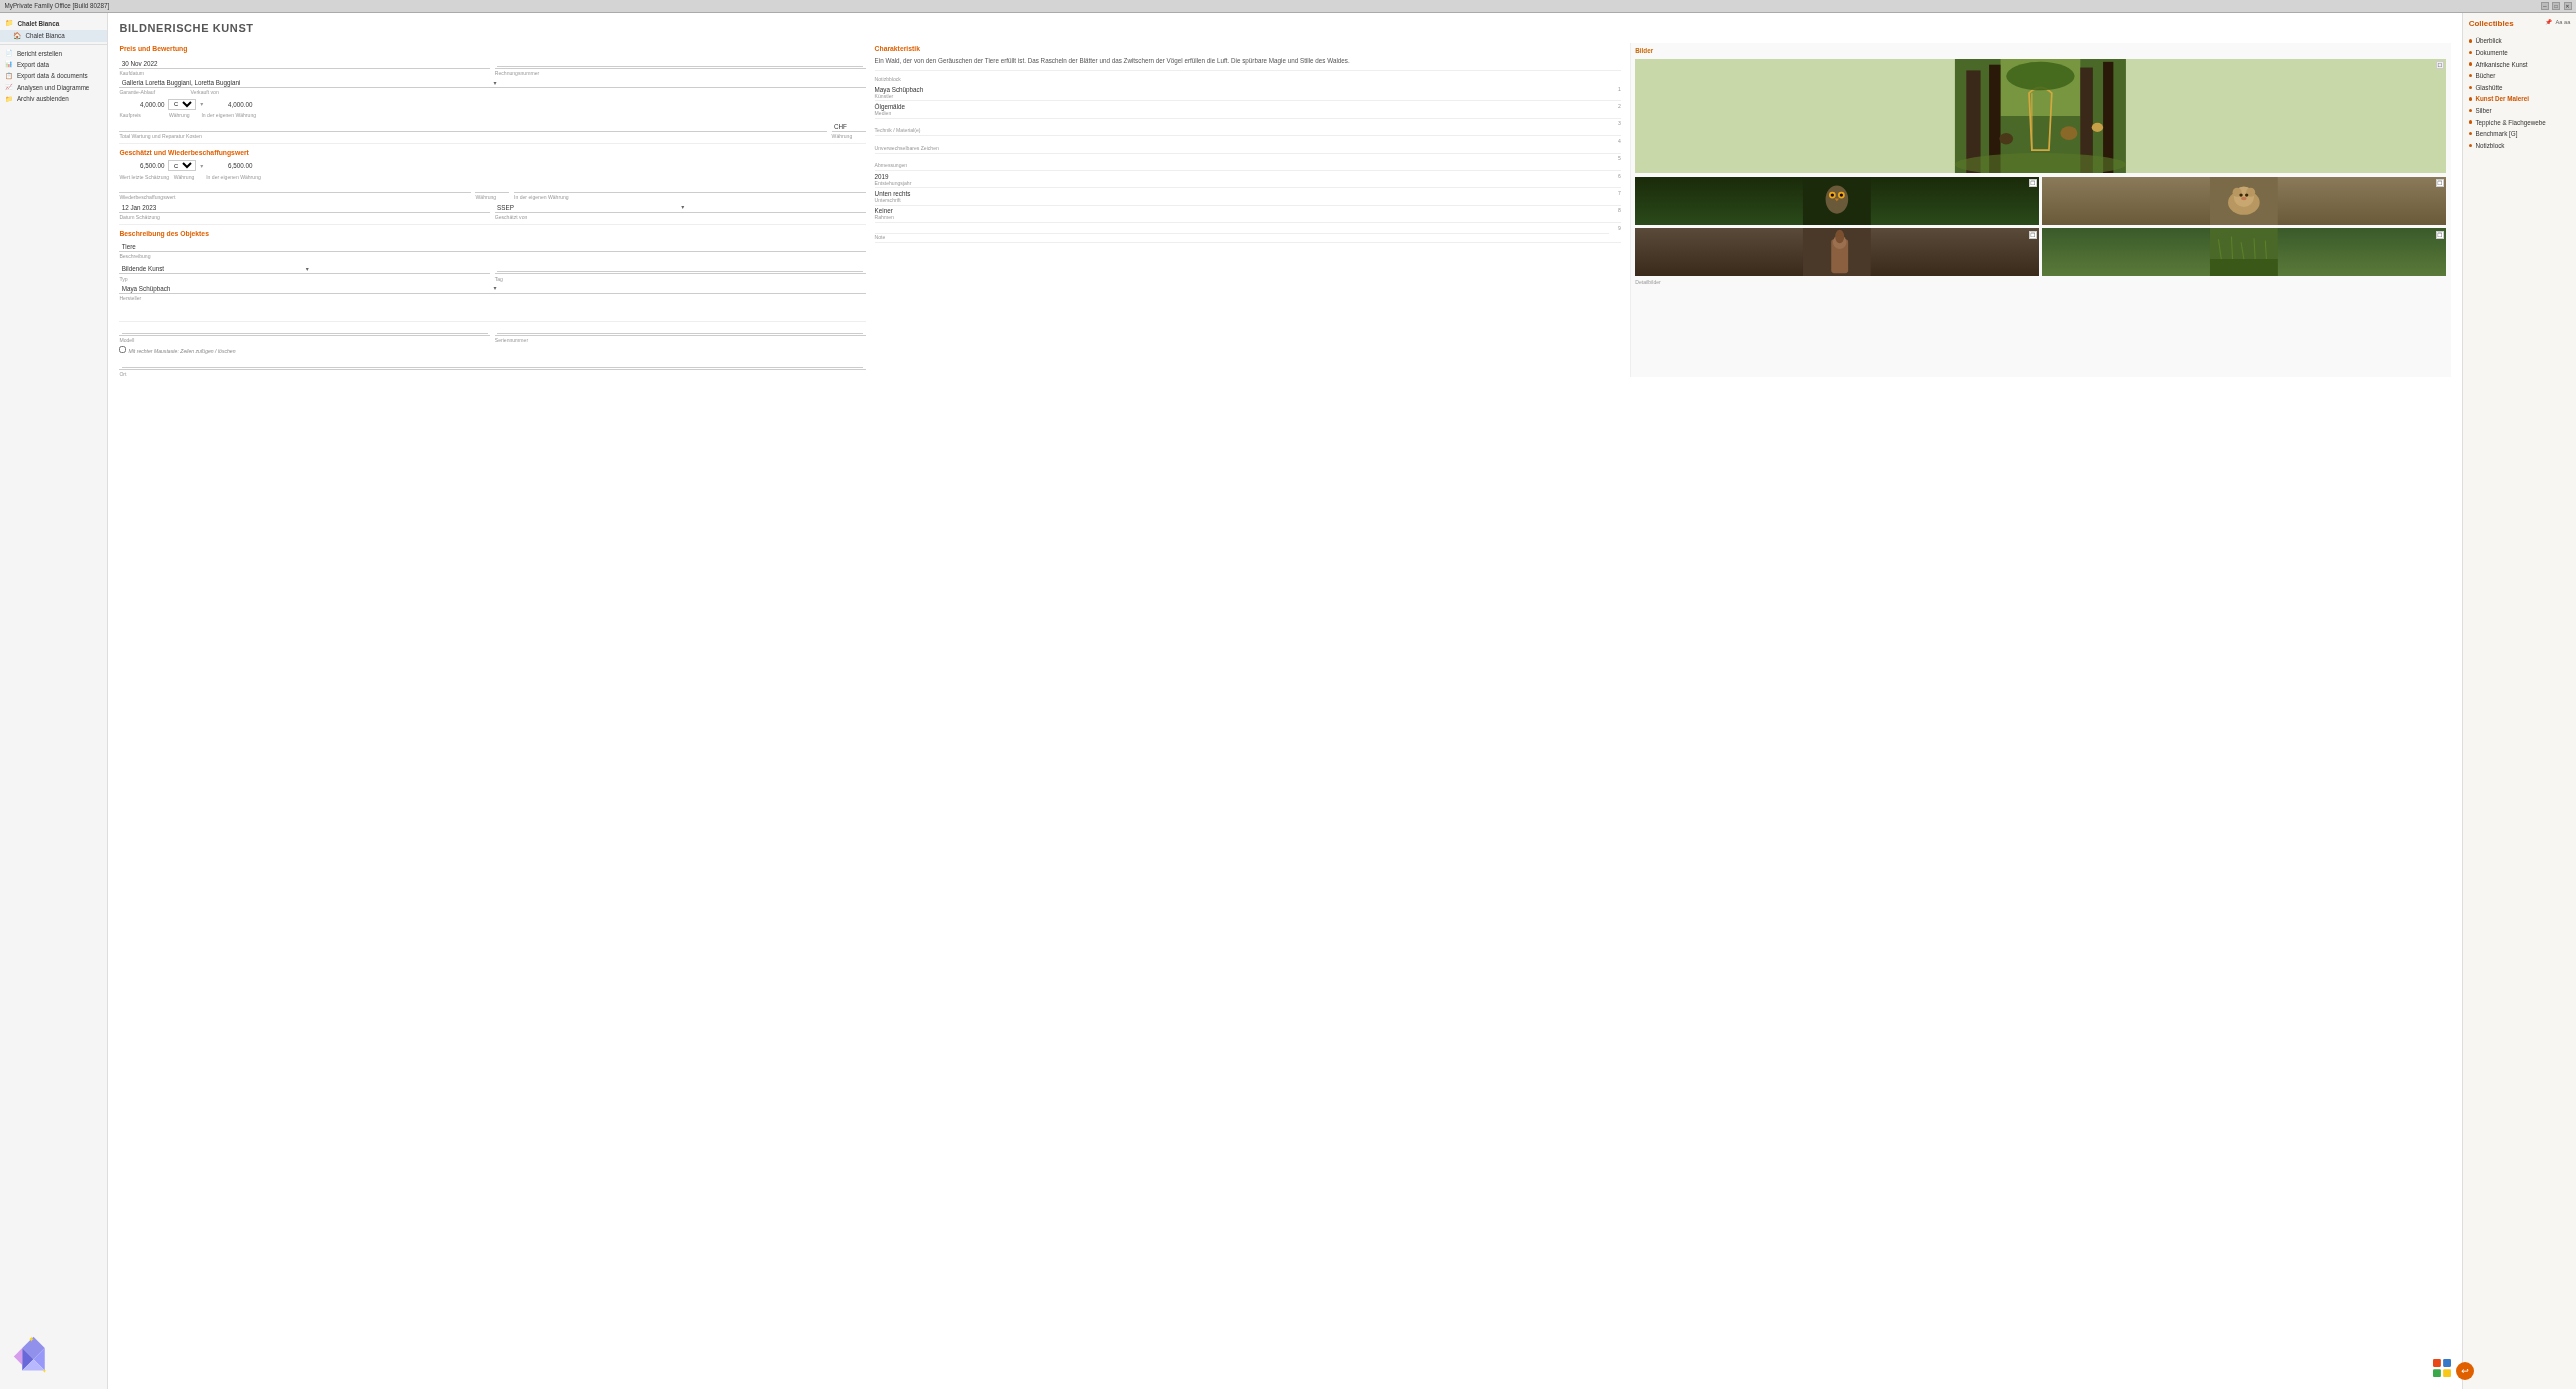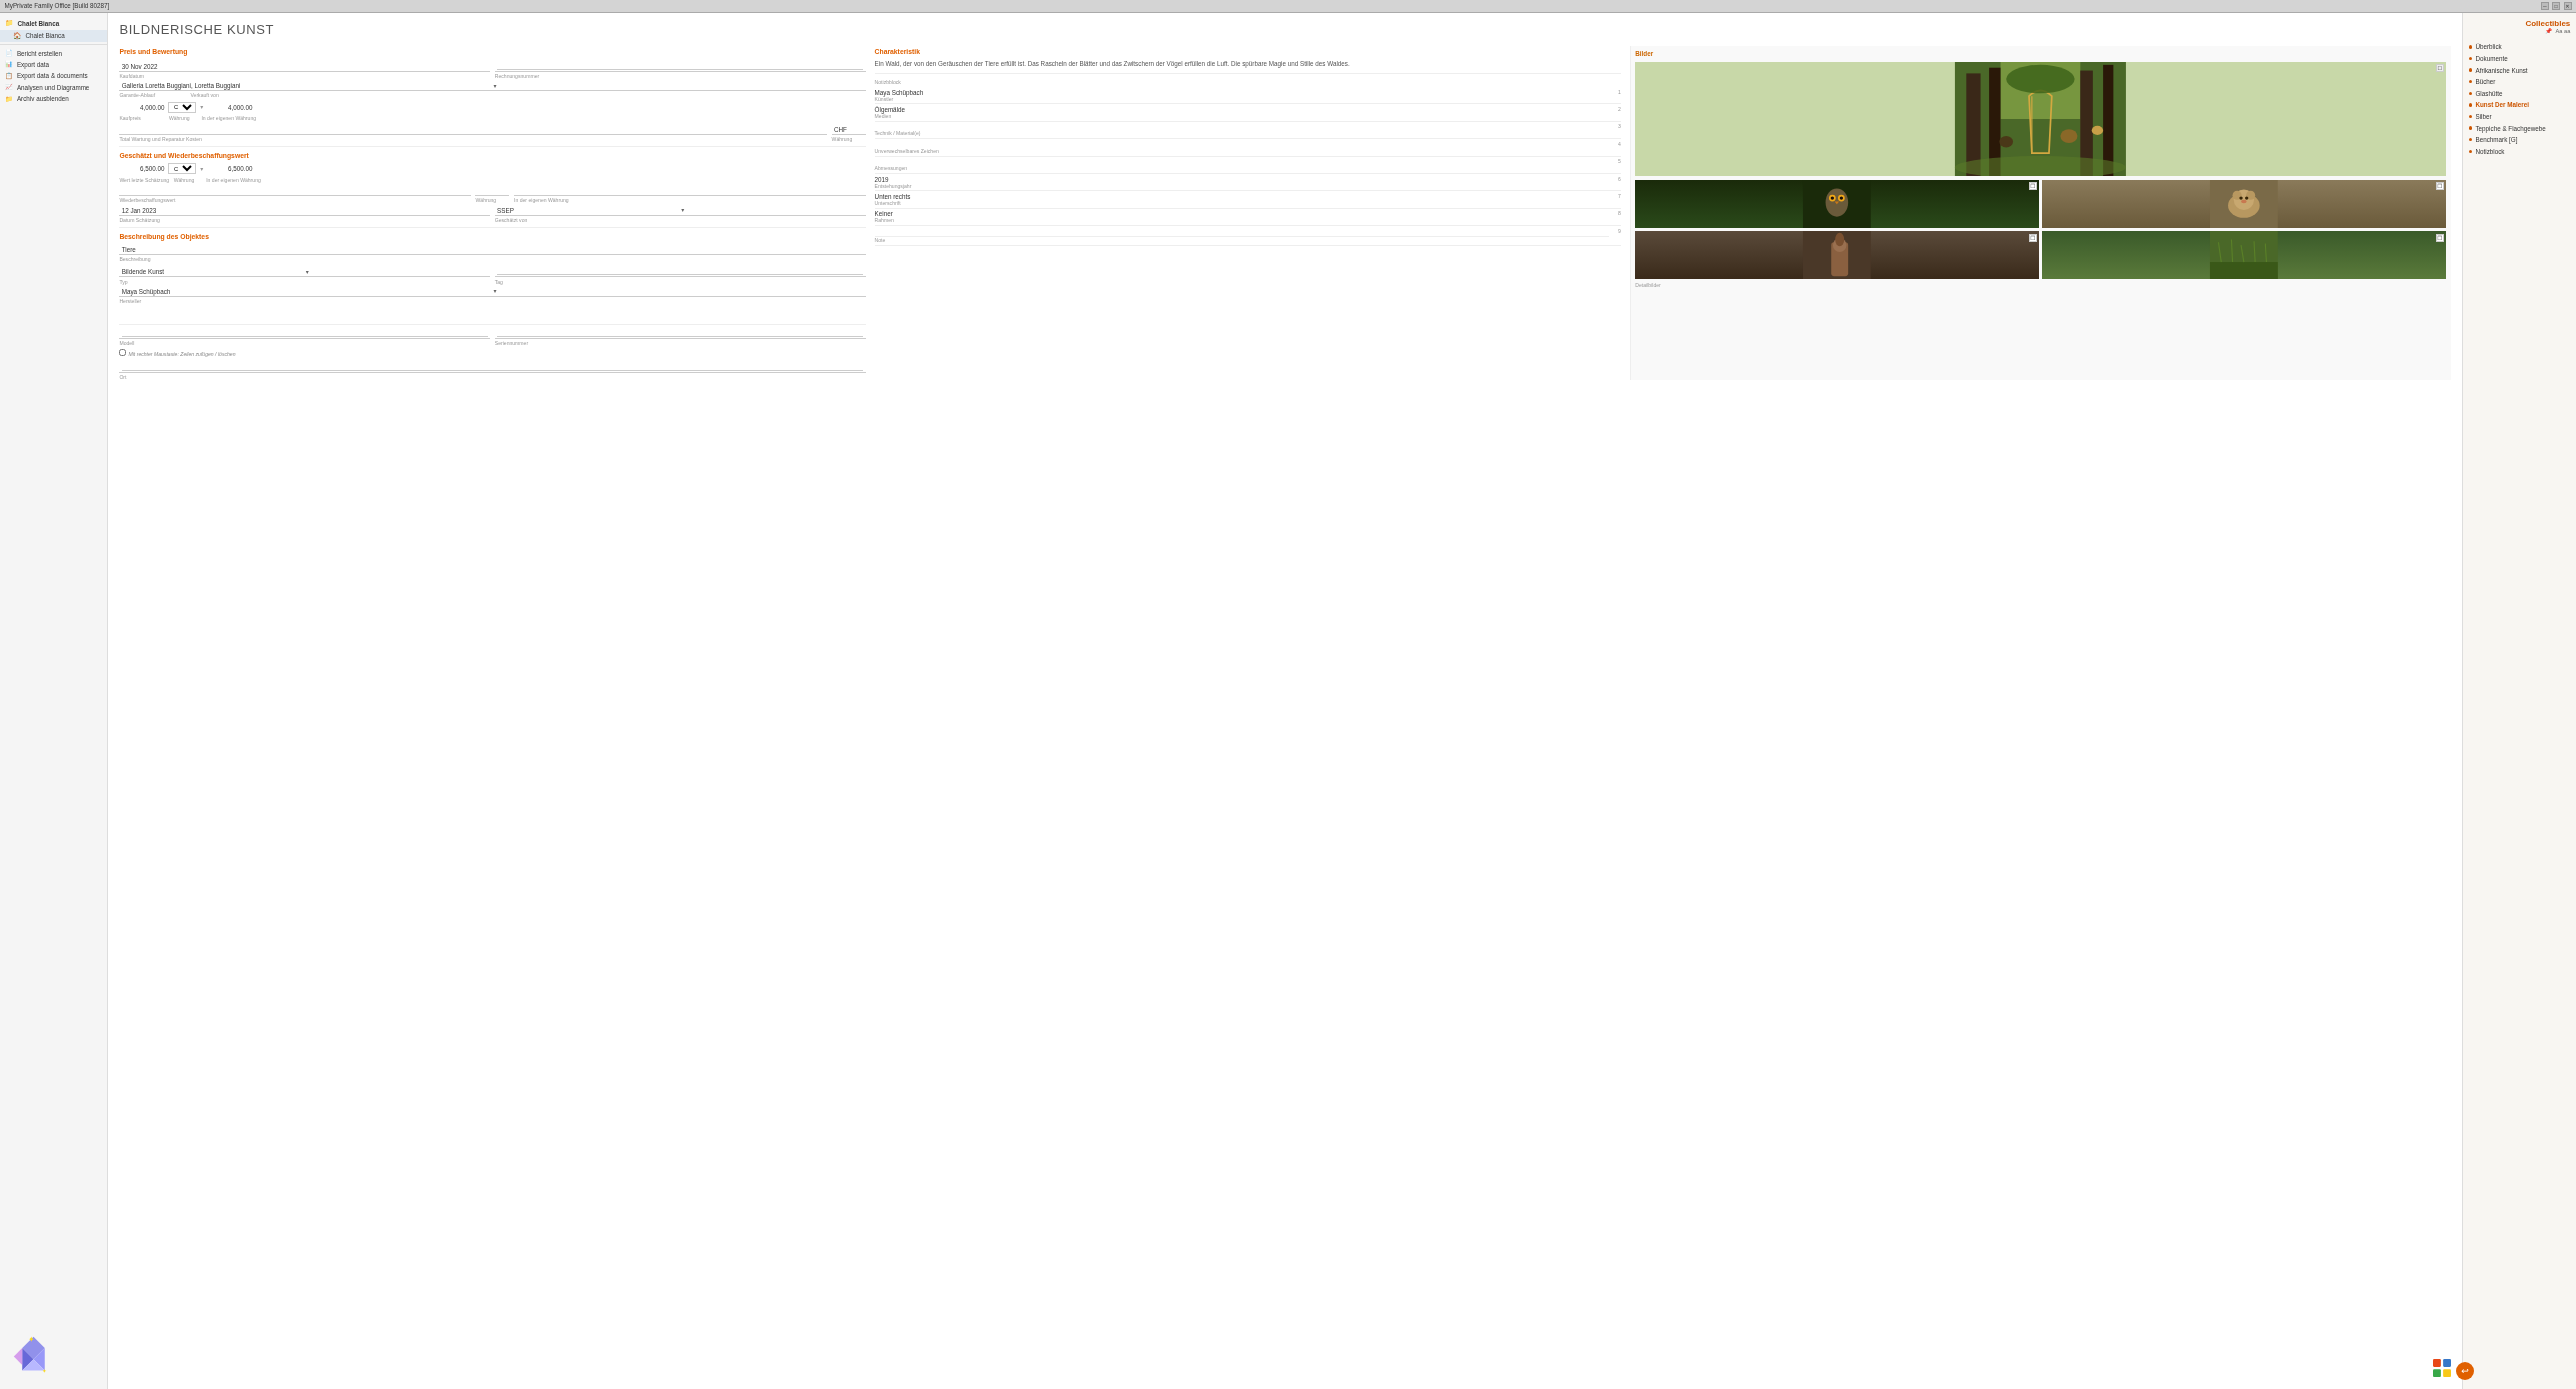--- a/index.html
+++ b/index.html
@@ -50,22 +50,22 @@
 
     
     .main-content {
       flex: 1;
       background: #fff;
       overflow-y: auto;
       padding: 9px 11.4px;
     }
 
     .page-title {
-      font-size: 13px;
-      font-weight: 400;
+      font-size: 11px;
+      font-weight: 700;
       color: #555;
       letter-spacing: 0.6px;
       text-transform: uppercase;
       margin-bottom: 9px;
     }
 
     .section-title {
       color: #e06000;
       font-size: 6.8px;
       font-weight: 600;
@@ -232,24 +232,23 @@
     .collectibles-panel {
       width: 114px;
       background: #f8f6f2;
       border-left: 0.6px solid #ddd;
       padding: 6.8px 5.7px;
       flex-shrink: 0;
     }
 
     .collectibles-header {
       display: flex;
-      align-items: flex-end;
+      align-items: flex-start;
       justify-content: space-between;
       margin-bottom: 6.8px;
-      flex-direction: column;
     }
 
     .collectibles-title {
       font-size: 8px;
       font-weight: 600;
       color: #cc5500;
     }
 
     .collectibles-controls {
       display: flex;

